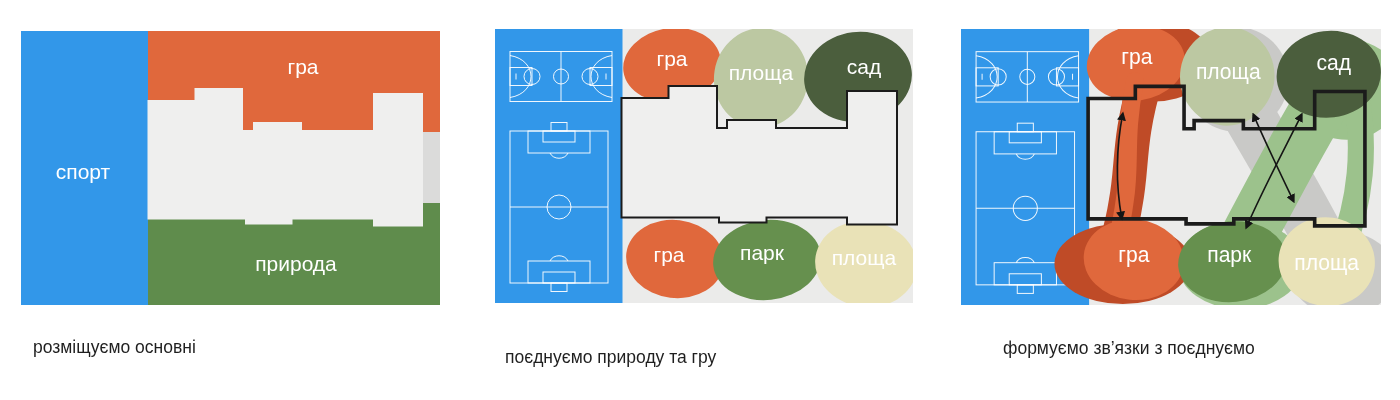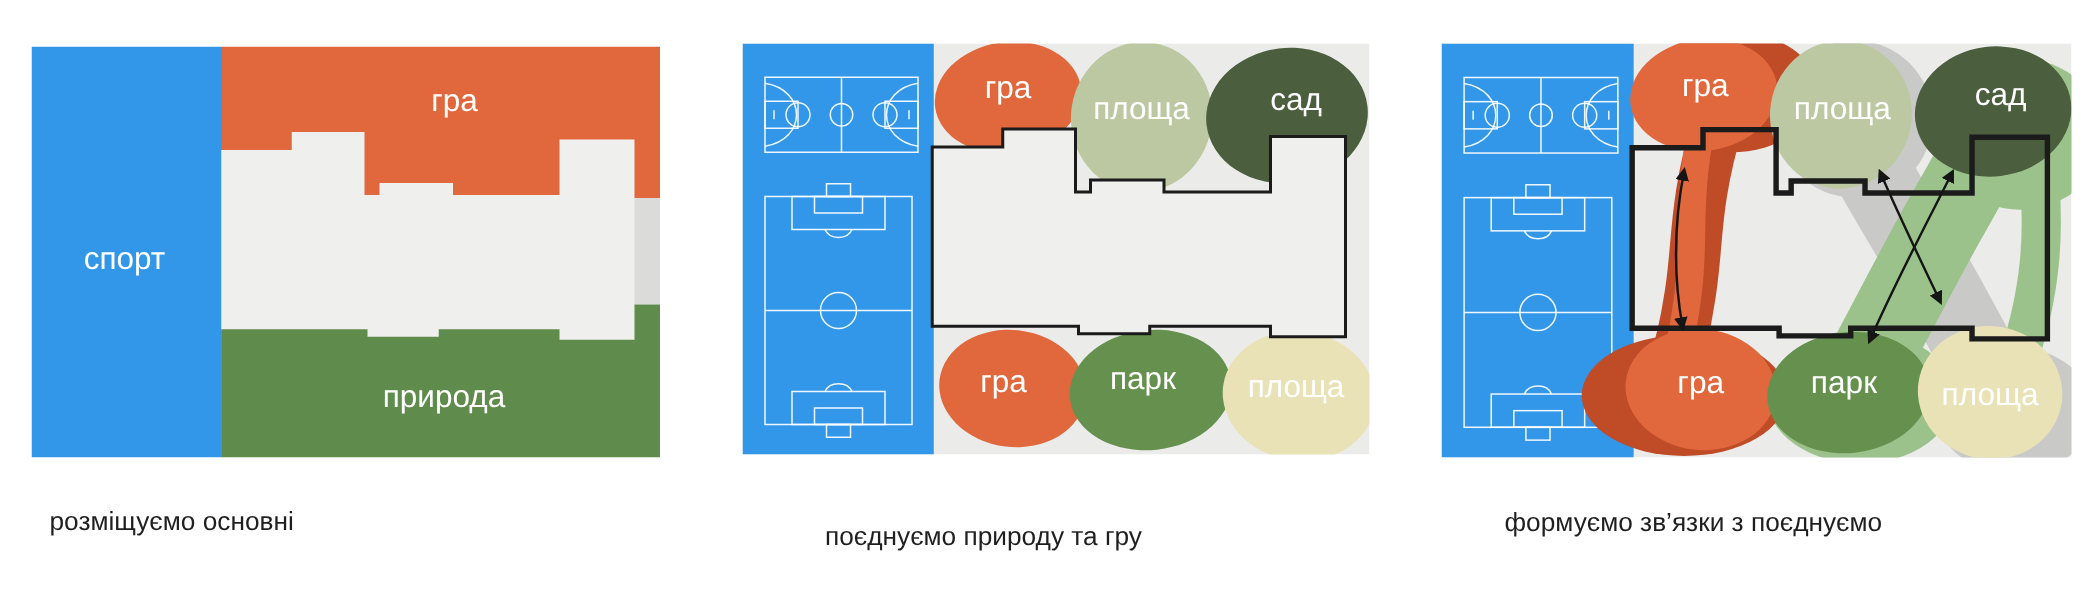--- a/index.html
+++ b/index.html
@@ -5,21 +5,21 @@
   html,body{margin:0;padding:0;background:#ffffff;}
   body{width:1400px;height:400px;position:relative;overflow:hidden;
        font-family:"Liberation Sans", sans-serif;}
   .panel{position:absolute;}
   #p1{left:21px;top:31px;}
   #p2{left:495px;top:29px;}
   #p3{left:961px;top:29px;}
   .caption{position:absolute;text-align:left;color:#1f1f1f;
            font-size:17.5px;line-height:19.5px;font-weight:400;}
   #c1{left:33px;top:338px;width:360px;}
-  #c2{left:550px;top:348px;width:360px;}
+  #c2{left:505px;top:348px;width:360px;}
   #c3{left:1003px;top:339px;width:365px;}
   svg text{font-family:"Liberation Sans", sans-serif;fill:#ffffff;}
   .zlabel{font-size:21px;}
   .court{fill:none;stroke:#ffffff;stroke-opacity:0.92;stroke-width:1;}
 </style>
 </head>
 <body>
 
 <svg id="p1" class="panel" width="419" height="274" viewBox="0 0 419 274">
   <rect x="0" y="0" width="127" height="274" fill="#3297E9"></rect>

